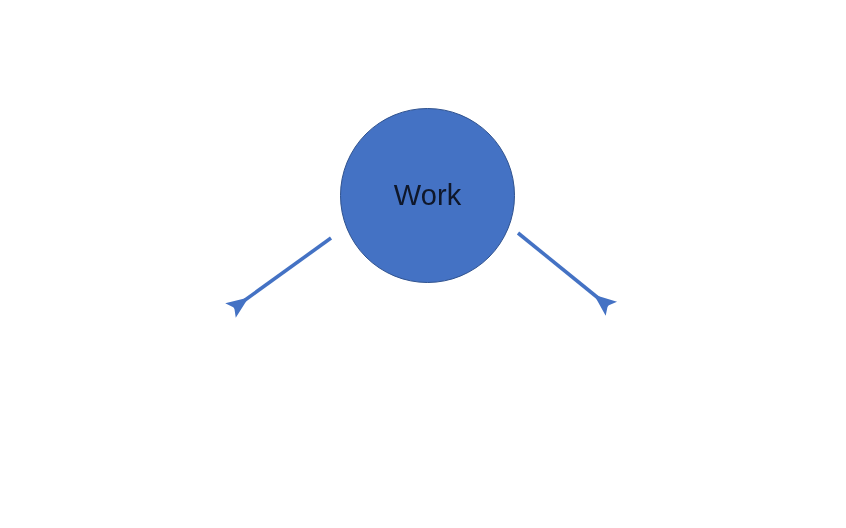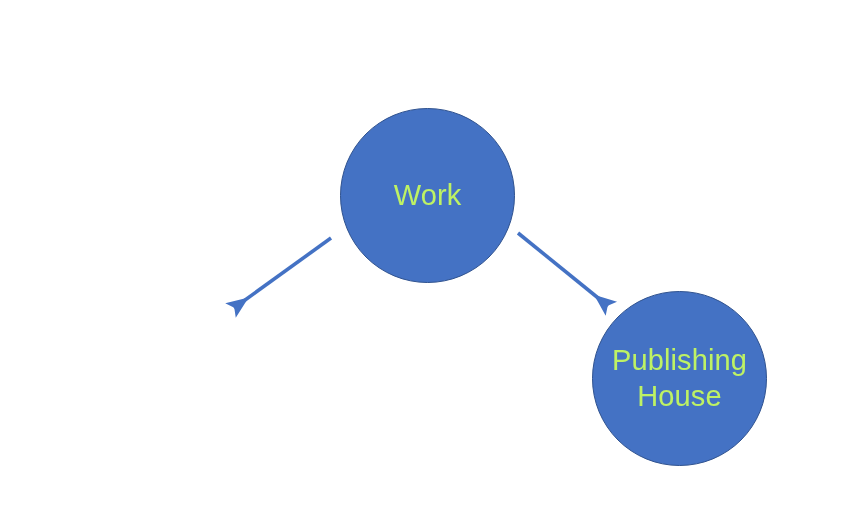--- a/index.html
+++ b/index.html
@@ -31,21 +31,21 @@
     border-radius: 50%;
     background: #4472C4;
     border: 1.2px solid #2F528F;
     box-sizing: border-box;
     display: flex;
     align-items: center;
     justify-content: center;
     text-align: center;
   }
   .node-label {
-    color: #bef264;
+    color: #0f172a;
     font-family: "Liberation Sans", sans-serif;
     font-weight: 400;
     font-size: 29px;
     line-height: 1.22;
     letter-spacing: 0.1px;
     white-space: pre-line;
     padding: 0 10px;
   }
   #node-work {
     left: 340px;
@@ -84,18 +84,14 @@
     <line x1="331" y1="238" x2="234" y2="308" stroke="#4472C4" stroke-width="3.6" stroke-linecap="butt" marker-end="url(#arrowhead-left)"></line>
 
     <line x1="518" y1="233" x2="608" y2="306" stroke="#4472C4" stroke-width="3.6" stroke-linecap="butt" marker-end="url(#arrowhead-right)"></line>
   </svg>
 
   <div class="node" id="node-work">
     <span class="node-label">Work</span>
   </div>
 
 
-  <div class="node" id="node-publishing-house">
-    <span class="node-label">Publishing
-House</span>
-  </div>
 
 </div>
 
 </body></html>

